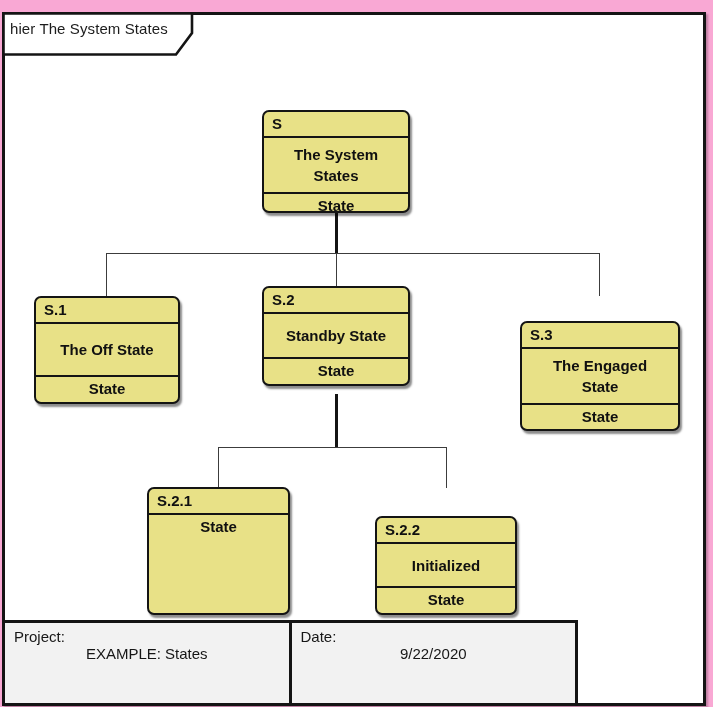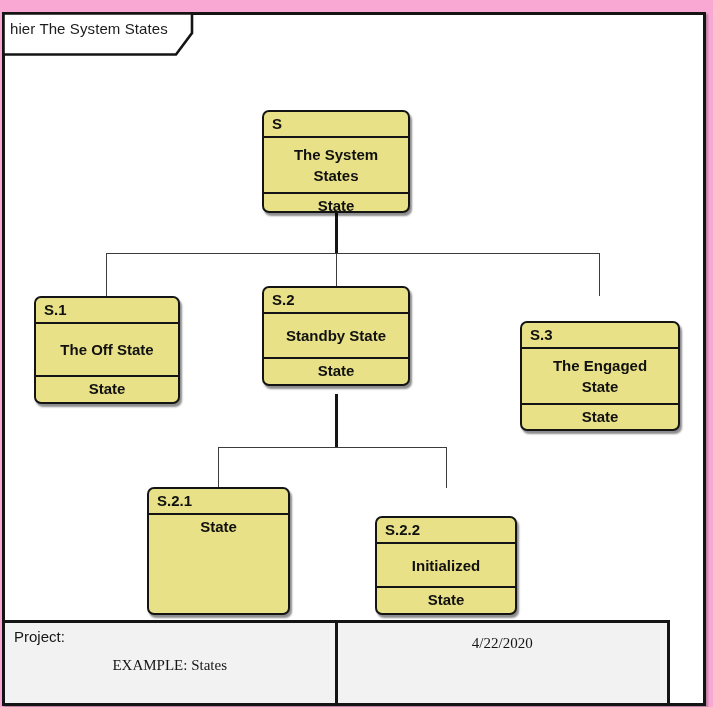--- a/index.html
+++ b/index.html
@@ -38,28 +38,28 @@
     flex:1 1 auto;display:flex;align-items:center;justify-content:center;
     text-align:center;white-space:pre-line;line-height:1.4;
     border-bottom:2px solid var(--node-border,#141414);padding:6px 4px;
   }
   .node-type{flex:0 0 auto;text-align:center;padding:2px 0 4px 0;line-height:19px;}
   
   .conn{position:absolute;background:var(--connector,#3c3c3c);}
   .conn-stub{background:var(--node-border,#141414);}
   
   .footer{
-    position:absolute;left:2px;top:620px;width:668px;height:86px;
+    position:absolute;left:2px;top:620px;width:576px;height:86px;
     box-sizing:border-box;border:3px solid var(--frame-border,#141414);
     background:var(--footer-bg,#f2f2f2);display:flex;
   }
   .footer-cell{flex:1 1 0;position:relative;}
   .footer-cell.sep{border-right:3px solid var(--frame-border,#141414);}
   .footer-label{font-size:15px;padding:5px 0 0 9px;text-align:left;color:#161616;}
-  .footer-value{font-size:15px;text-align:center;margin-top:12px;color:#161616;font-family:Liberation Serif, serif;}
+  .footer-value{font-size:15px;text-align:center;margin-top:0;color:#161616;}
 </style>
 </head>
 <body>
 
 <div id="stage">
 
   <div class="frame"></div>
 
   <svg class="tab-svg" width="196" height="46">
     <path d="M1.5,1.5 L190,1.5 L190,21 L174,42.5 L1.5,42.5 Z" fill="#ffffff" stroke="#141414" stroke-width="2.6"></path>
@@ -113,17 +113,18 @@
     <div class="node-name">Initialized</div>
     <div class="node-type">State</div>
   </div>
 
   <div class="footer">
     <div class="footer-cell sep">
       <div class="footer-label">Project:</div>
       <div class="footer-value">EXAMPLE: States</div>
     </div>
     <div class="footer-cell">
-      <div class="footer-value">4/22/2020</div>
+      <div class="footer-label">Date:</div>
+      <div class="footer-value">9/22/2020</div>
     </div>
   </div>
 
 </div>
 
 </body></html>

